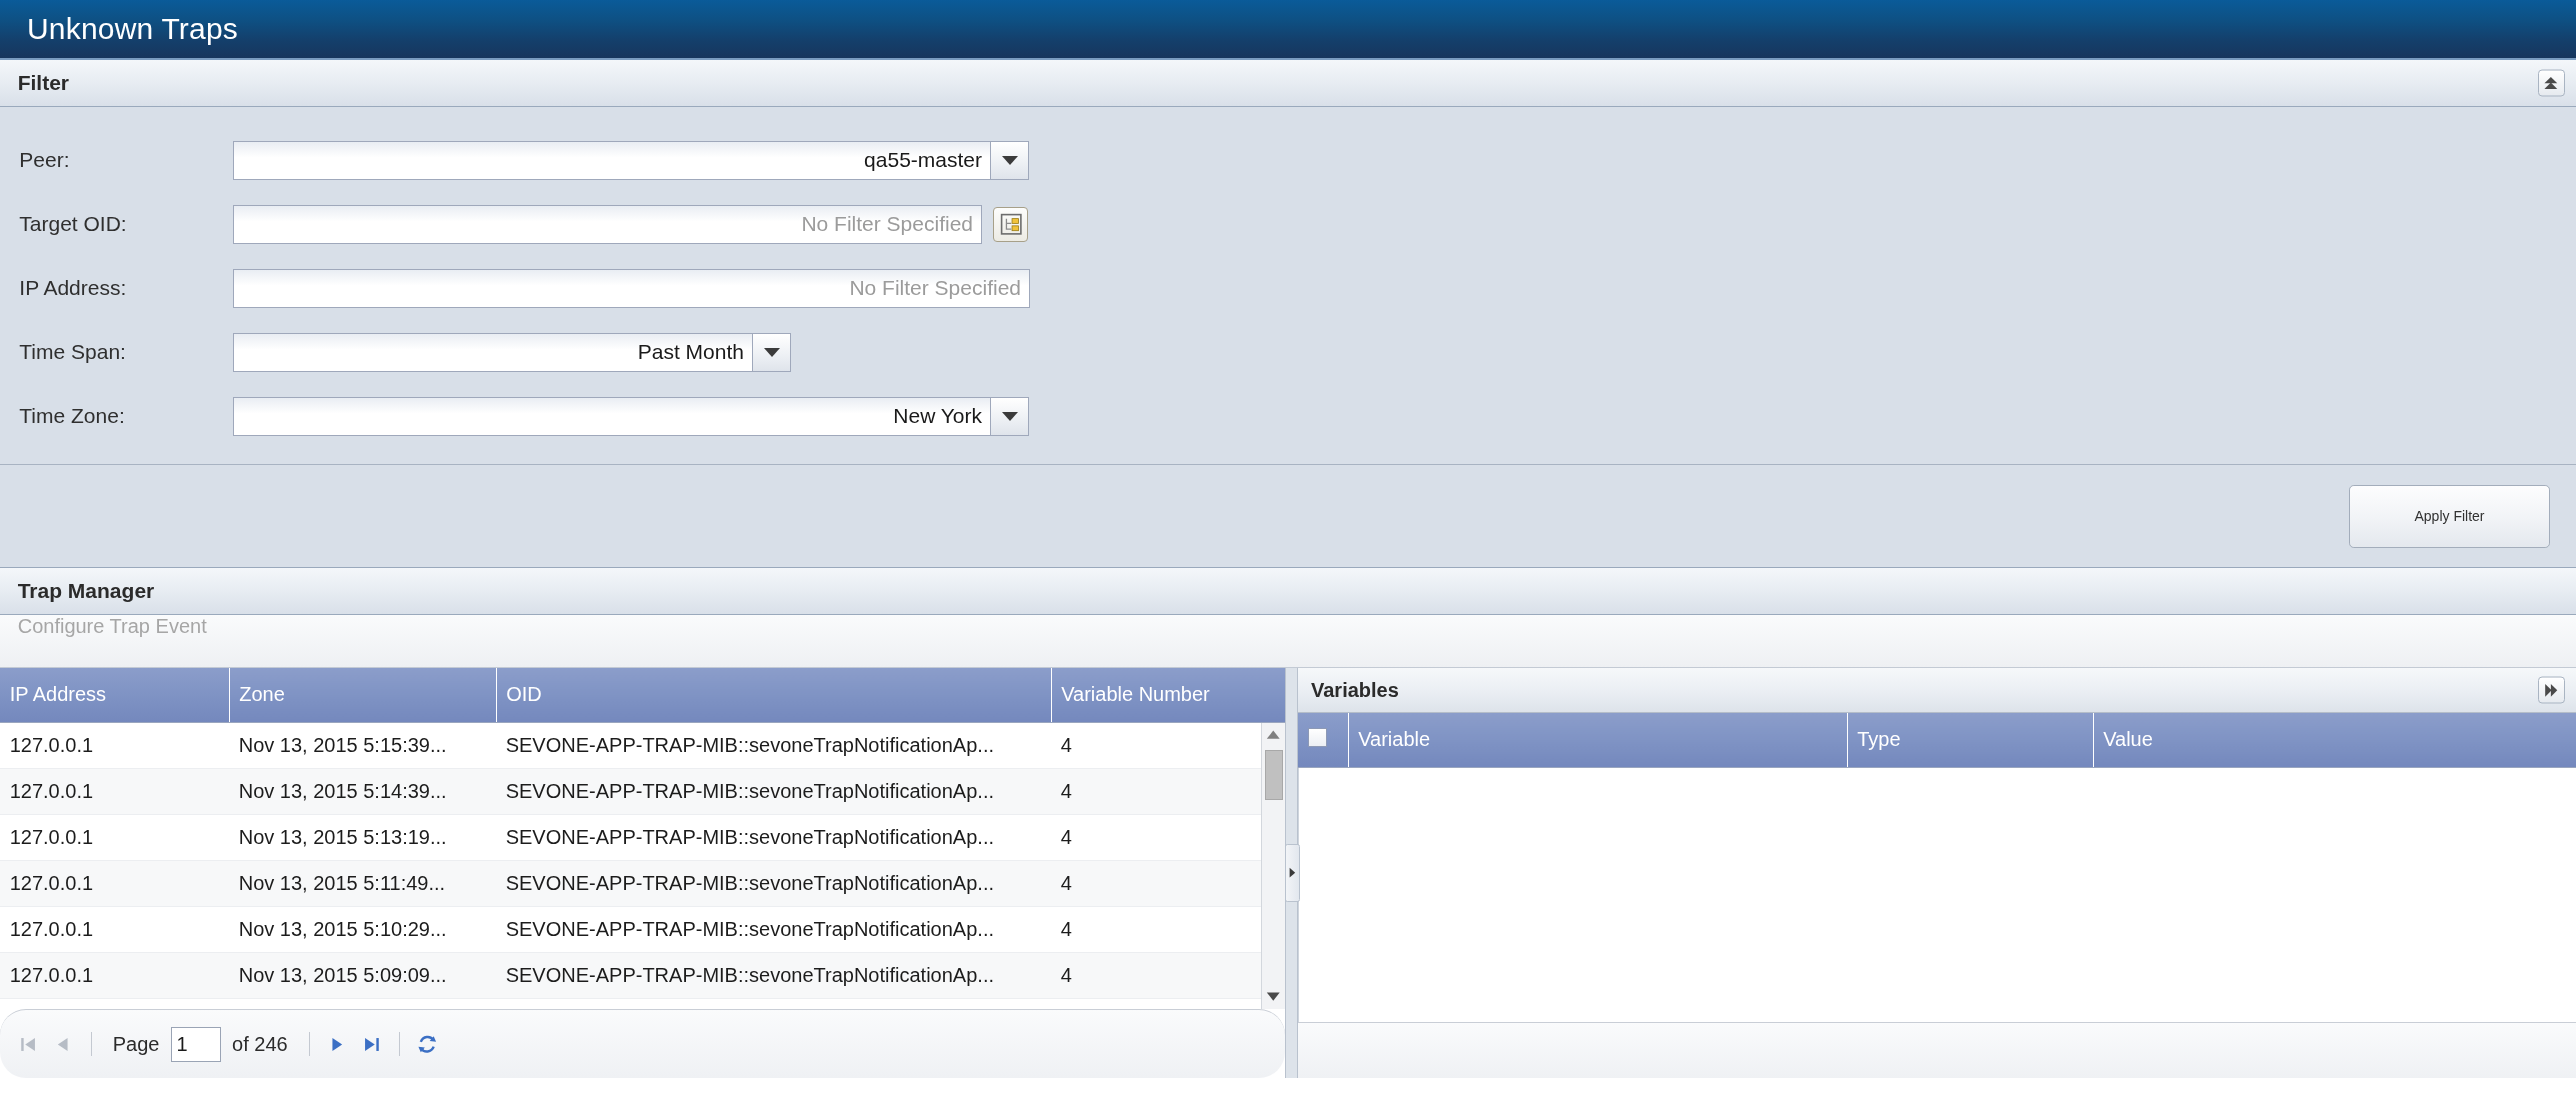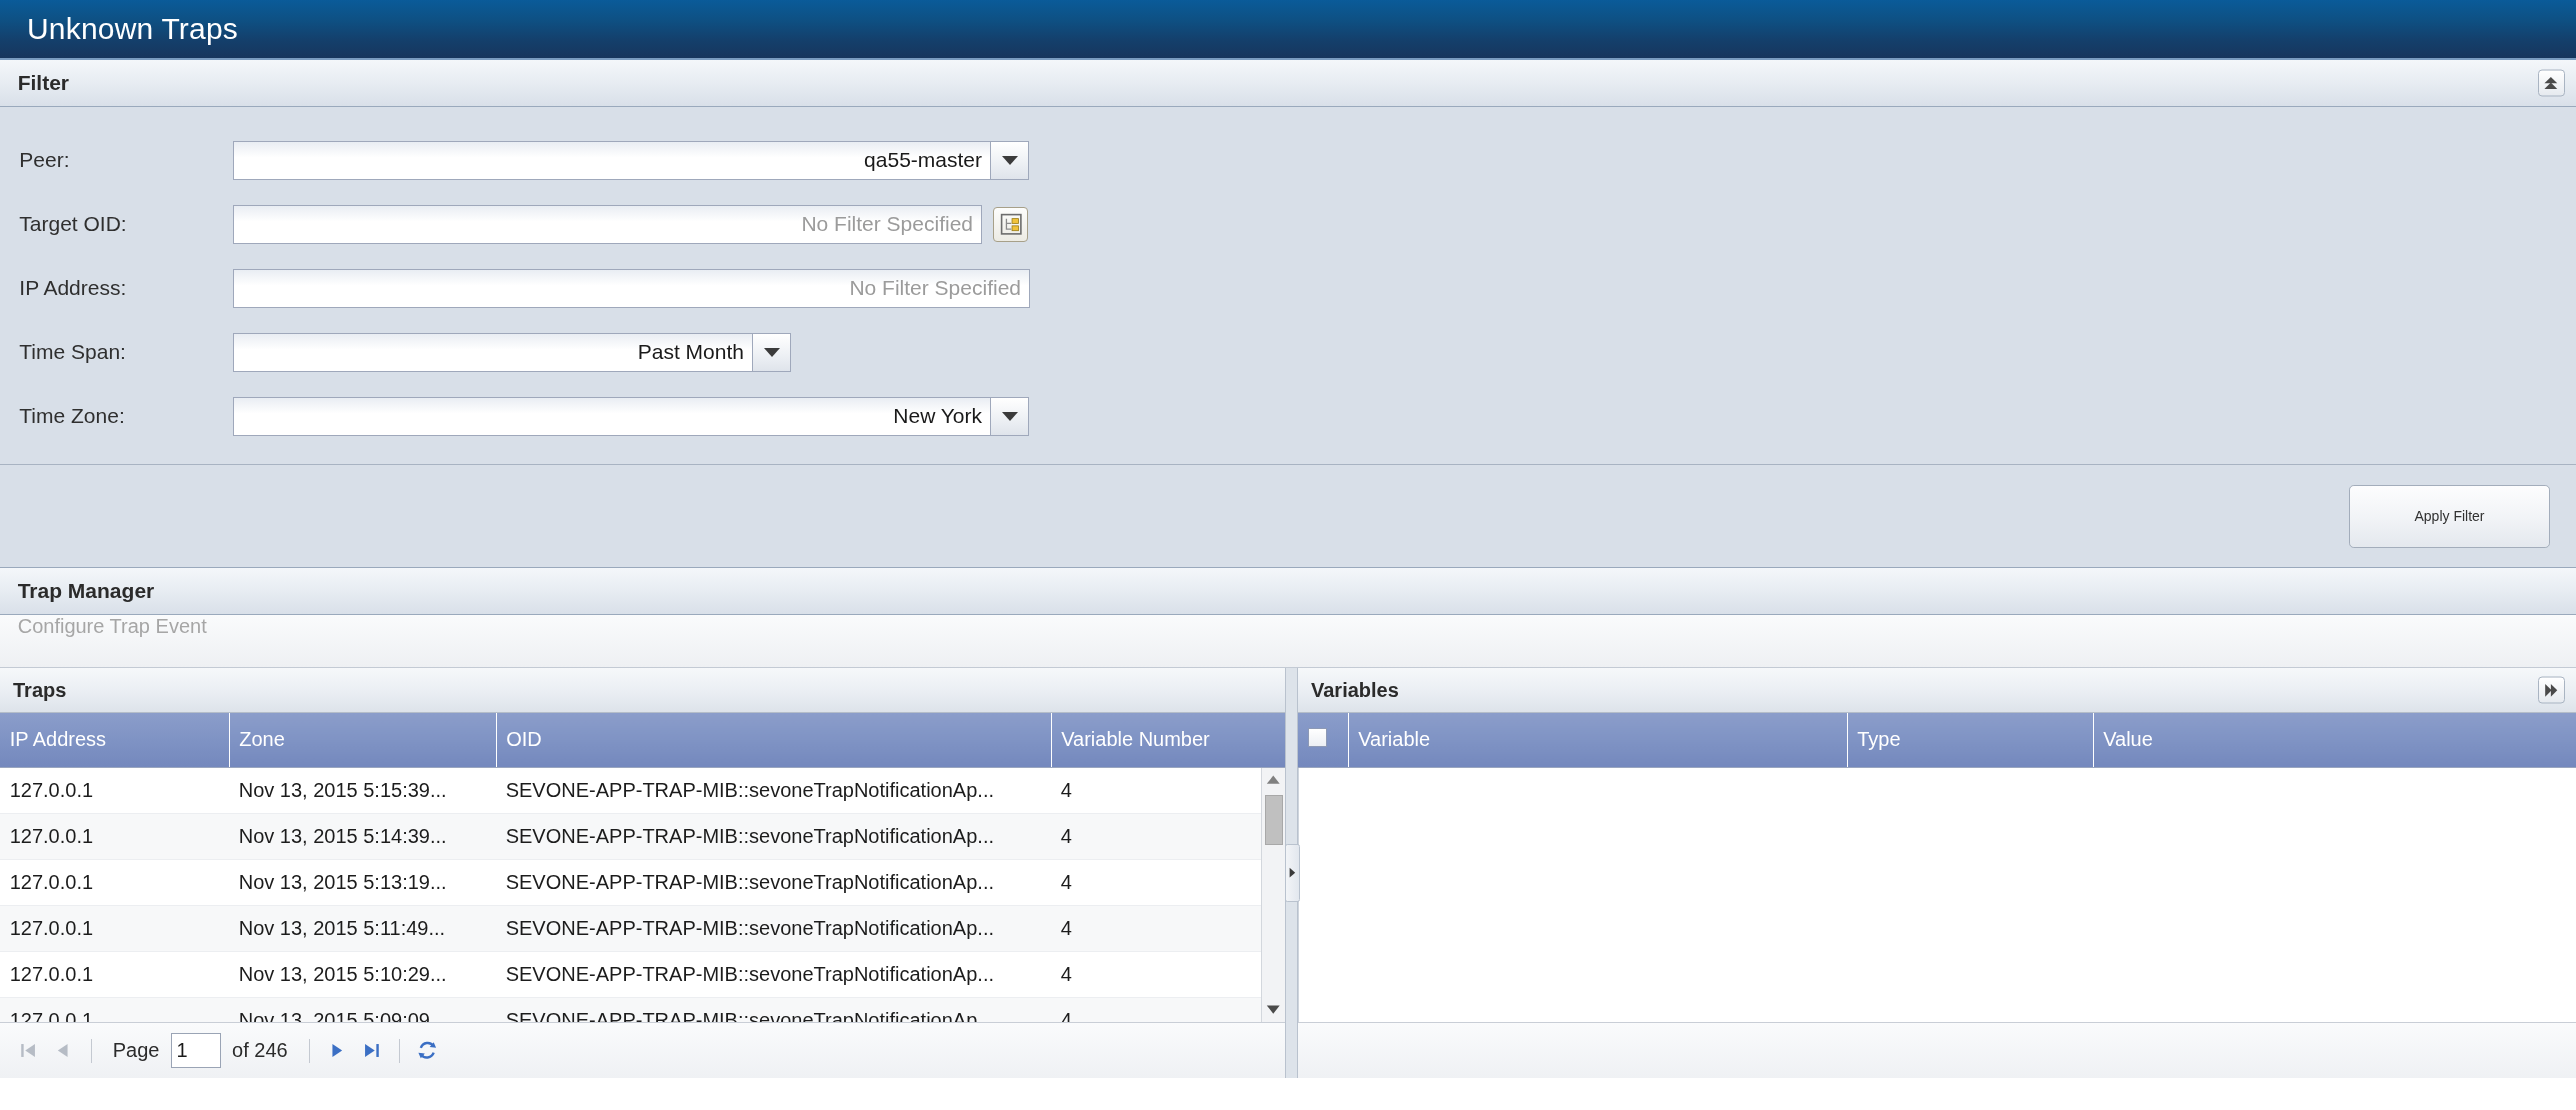--- a/index.html
+++ b/index.html
@@ -212,26 +212,27 @@
   .hdr-check {
     width: 19.3px; height: 19.3px;
     background: linear-gradient(to bottom,#ffffff,#eceff4);
     border: 0.8px solid #8d99b5;
     display: inline-block;
     cursor: pointer;
   }
 
   
   .pager {
-    height: 56px;
+    height: 69px;
     background: linear-gradient(to bottom, #fafbfc, #eff1f4);
     border-top: 0.8px solid #c9ced6;
     display: flex; align-items: center;
     padding-left: 11.3px;
     gap: 0;
+    border-radius: 26px;
   }
   .pg-btn {
     width: 35px; height: 35px;
     display: flex; align-items: center; justify-content: center;
     cursor: pointer;
   }
   .pg-sep { width: 0.8px; height: 24px; background: #c4c9d1; margin: 0 9.7px; }
   .pg-label { font-size: 20px; color: #2b2b2b; margin: 0 11.3px; }
   .pg-input {
     width: 50px; height: 35px;
@@ -326,23 +327,20 @@
 <div class="panel-header">
   <div class="panel-header-title">Trap Manager</div>
 </div>
 <div class="tm-toolbar">
   <div class="tm-toolbar-item">Configure Trap Event</div>
 </div>
 
 <div class="split">
 
   <div class="pane-left">
-    <div class="subpanel-header">
-      <div class="subpanel-title">Traps</div>
-    </div>
 
     <div class="tbl-wrap">
       <table class="grid">
         <colgroup>
             <col style="width:229px">
             <col style="width:267px">
             <col style="width:555px">
             <col>
           </colgroup>
         <thead>

